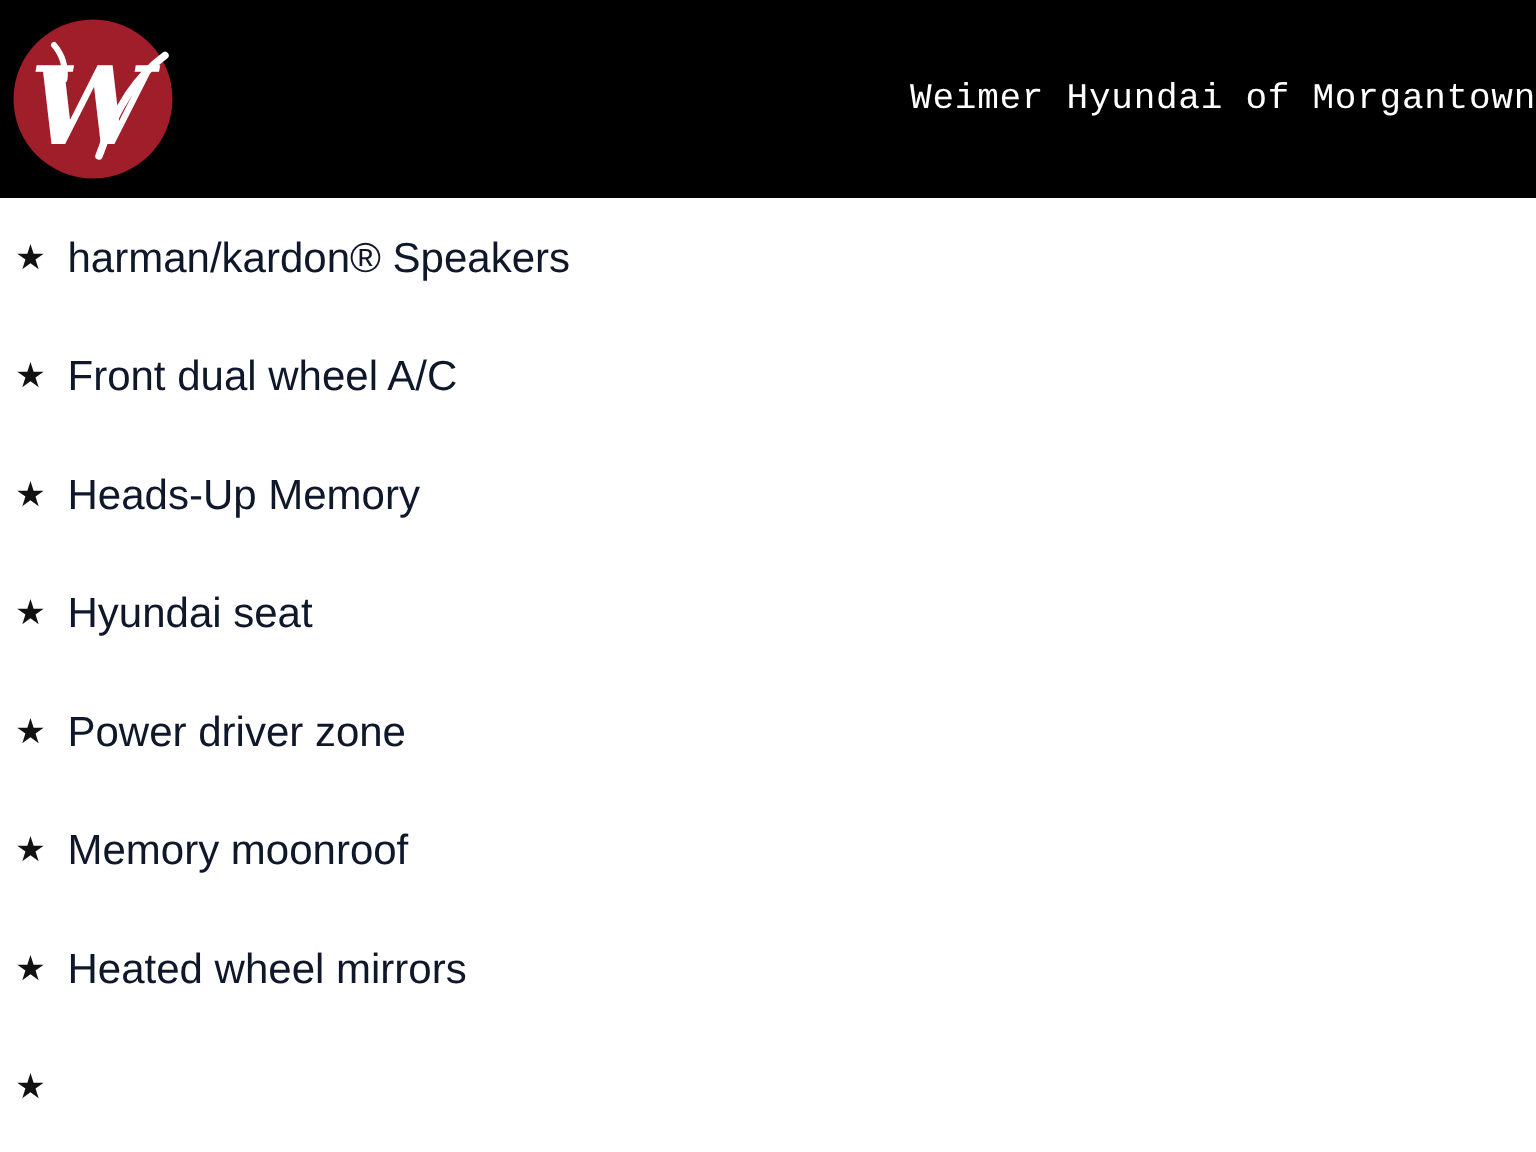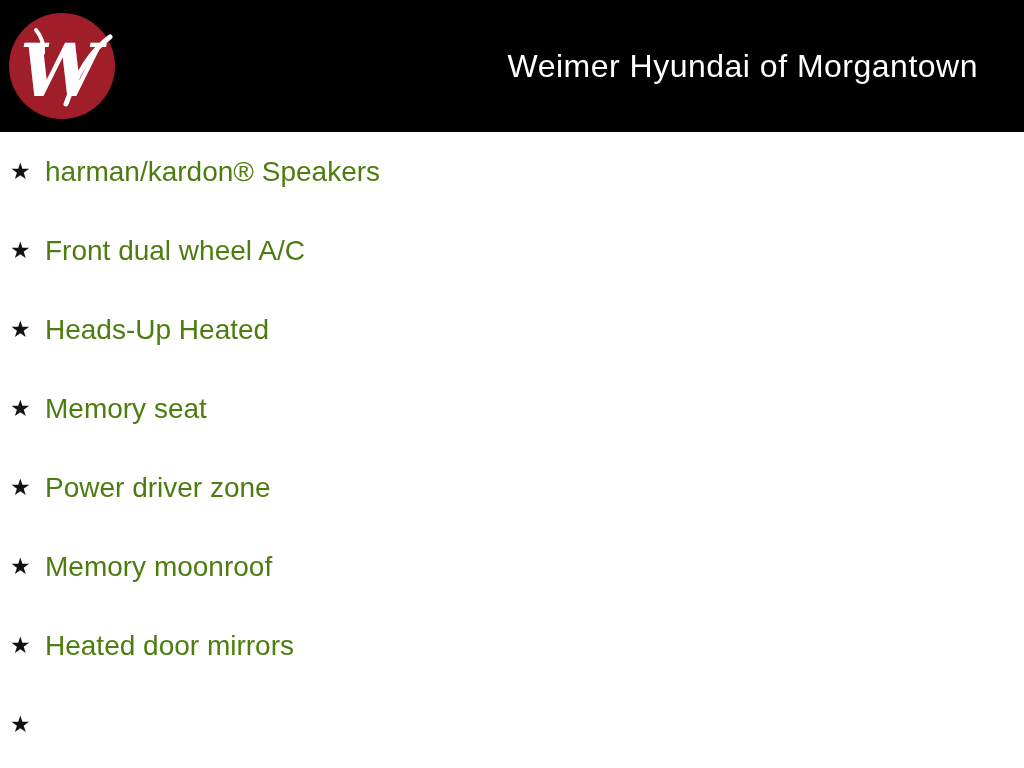--- a/index.html
+++ b/index.html
@@ -19,24 +19,24 @@
     justify-content: space-between;
   }
   .logo-wrap {
     margin-left: 8px;
     width: 108px;
     height: 108px;
     flex: 0 0 auto;
   }
   .header-title {
     color: #ffffff;
-    font-size: 32px;
-    margin-right: 46px;
+    font-size: 24px;
     letter-spacing: 0.5px;
     white-space: nowrap;
+    font-family: Liberation Mono, monospace;
   }
   .features-list {
     list-style: none;
     margin: 0;
     padding: 0;
   }
   .feature {
     height: 79px;
     display: flex;
     align-items: center;
@@ -44,21 +44,21 @@
   }
   .star {
     width: 35px;
     flex: 0 0 35px;
     font-size: 23px;
     color: #111111;
     line-height: 1;
   }
   .feature-text {
     font-size: 28px;
-    color: #4d7c0f;
+    color: #0f172a;
   }
   .logo-letter {
     font-family: "DejaVu Serif", serif;
     font-style: italic;
     font-weight: bold;
   }
 </style>
 </head>
 <body>
 
@@ -81,39 +81,39 @@
       <span class="feature-text">harman/kardon® Speakers</span>
     </li>
 
     <li class="feature">
       <span class="star">★</span>
       <span class="feature-text">Front dual wheel A/C</span>
     </li>
 
     <li class="feature">
       <span class="star">★</span>
-      <span class="feature-text">Heads-Up Heated</span>
+      <span class="feature-text">Heads-Up Memory</span>
     </li>
 
     <li class="feature">
       <span class="star">★</span>
-      <span class="feature-text">Memory seat</span>
+      <span class="feature-text">Hyundai seat</span>
     </li>
 
     <li class="feature">
       <span class="star">★</span>
       <span class="feature-text">Power driver zone</span>
     </li>
 
     <li class="feature">
       <span class="star">★</span>
       <span class="feature-text">Memory moonroof</span>
     </li>
 
     <li class="feature">
       <span class="star">★</span>
-      <span class="feature-text">Heated door mirrors</span>
+      <span class="feature-text">Heated wheel mirrors</span>
     </li>
 
     <li class="feature">
       <span class="star">★</span>
     </li>
   </ul>
 
 </body></html>

